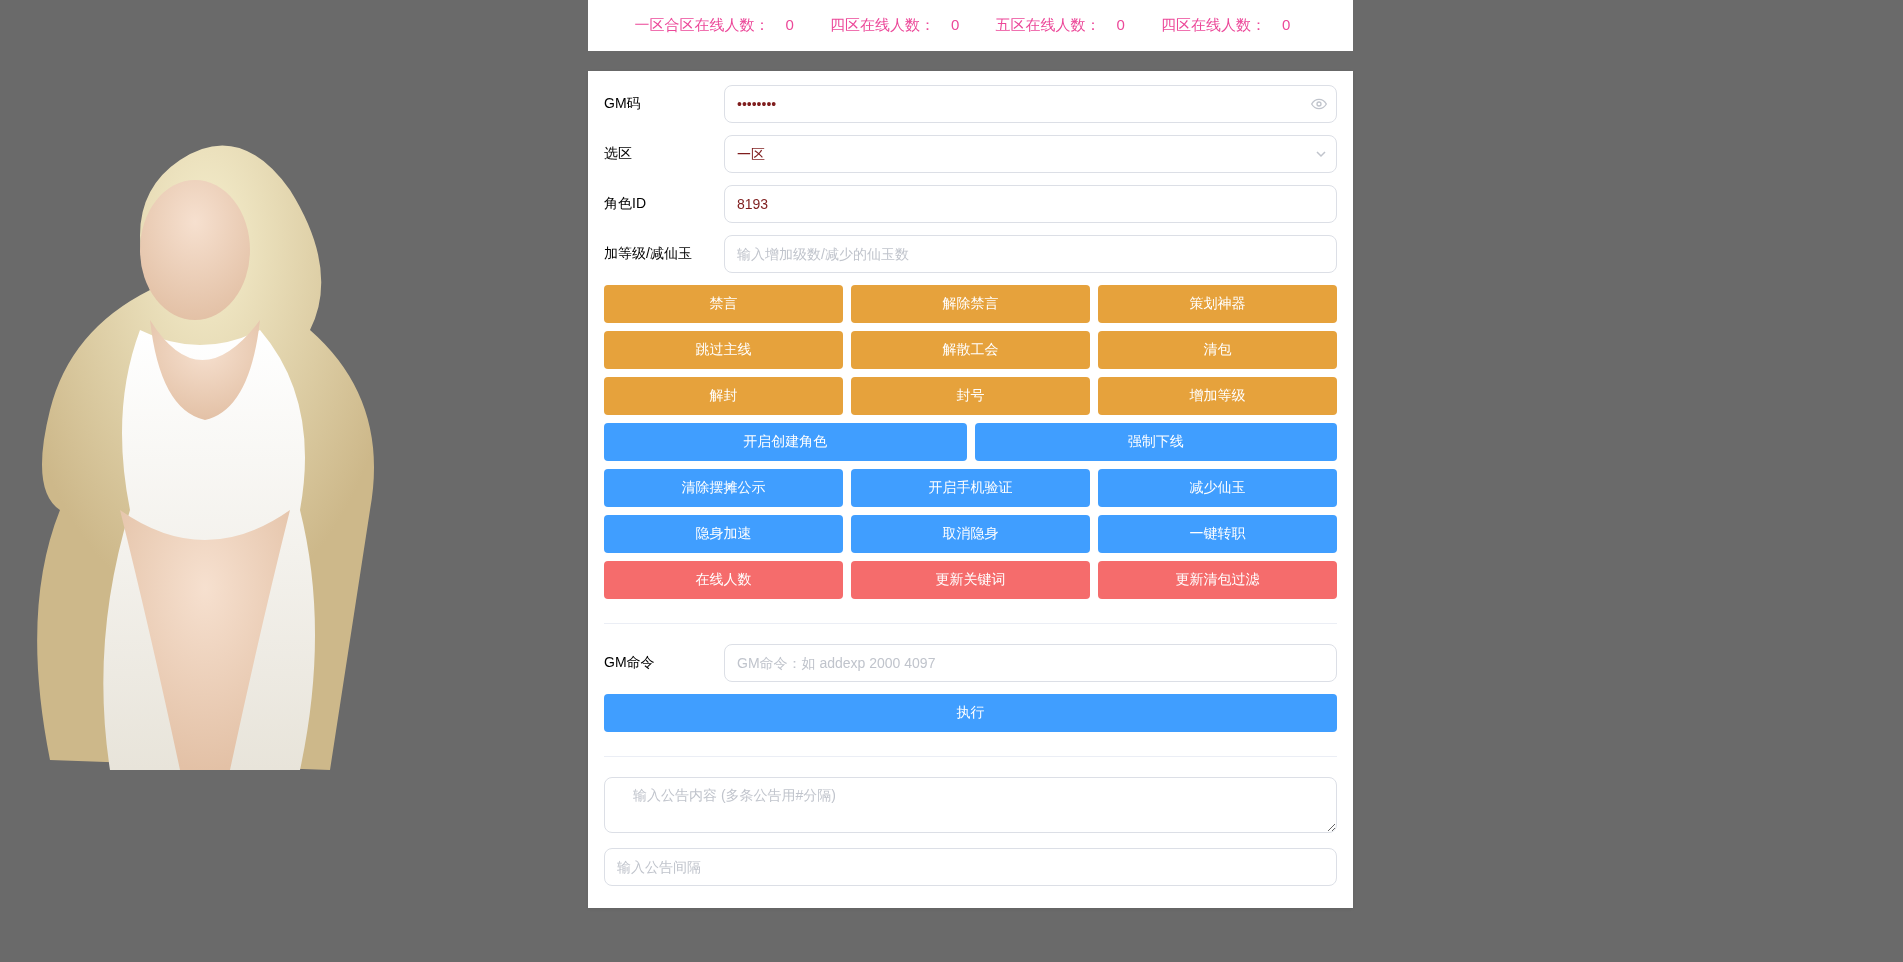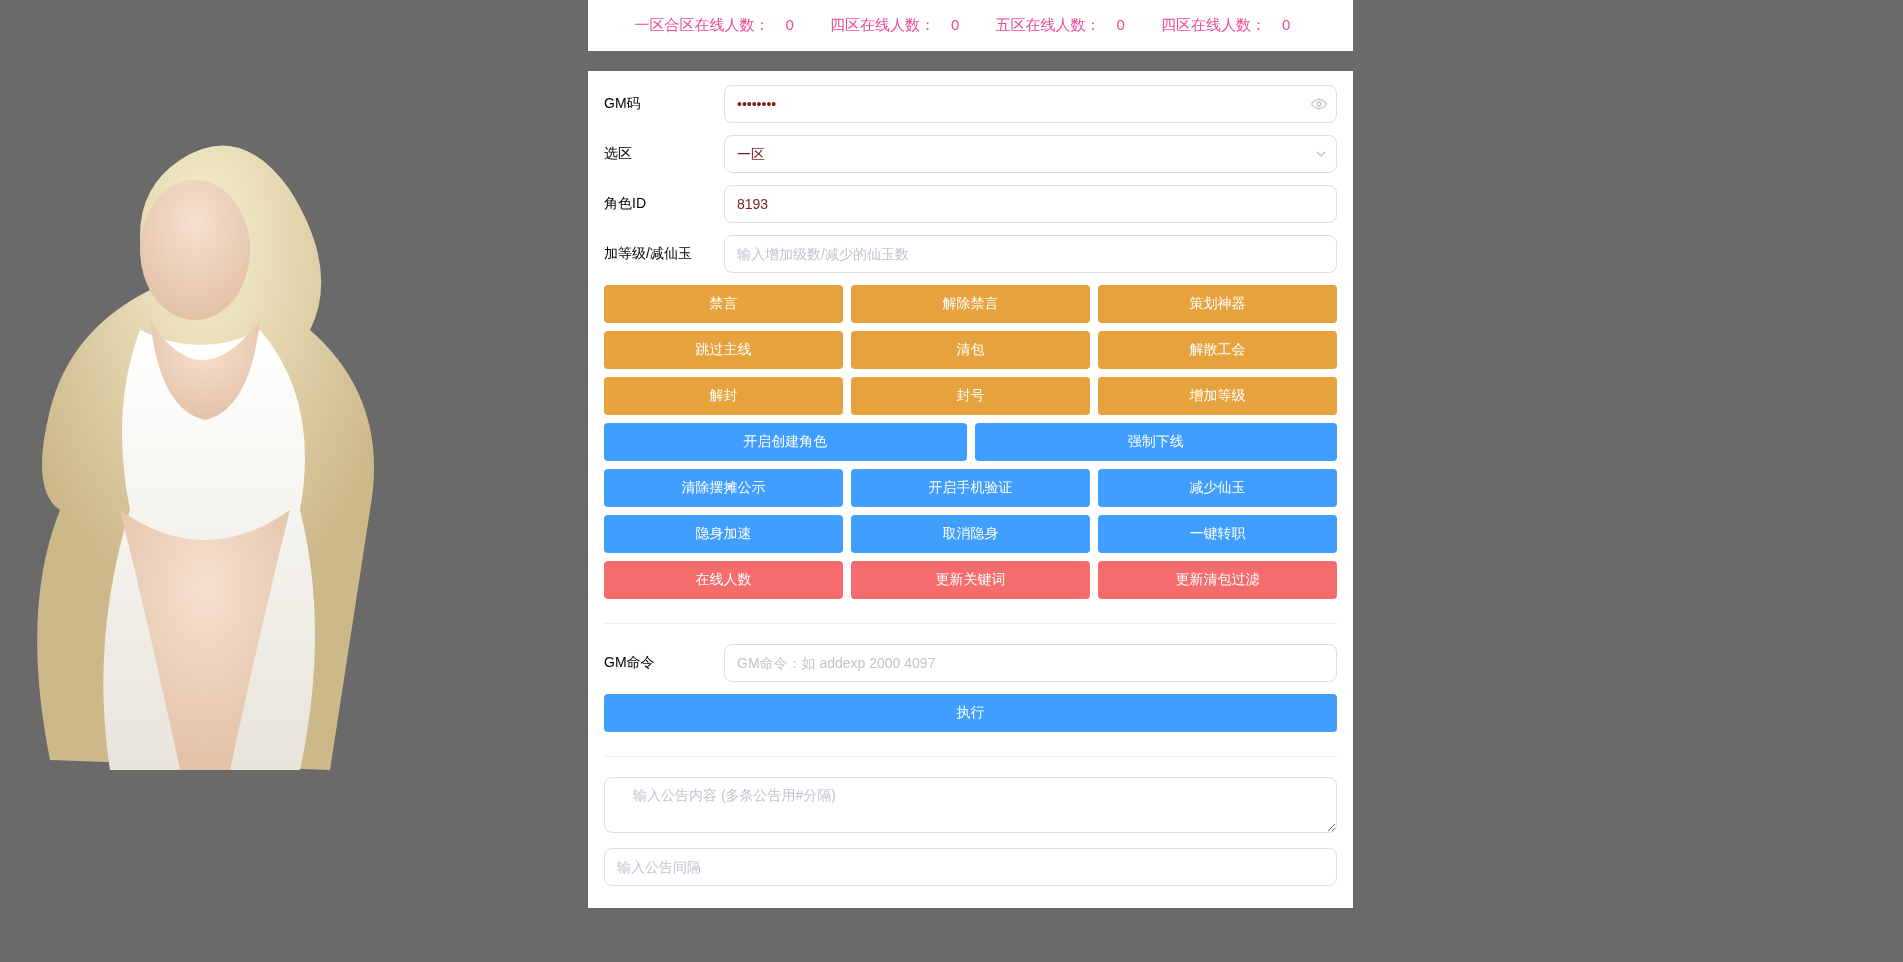--- a/index.html
+++ b/index.html
@@ -193,22 +193,22 @@
       </div>
     </div>
 
     <div class="btn-grid">
       <button class="btn btn-orange">禁言</button>
       <button class="btn btn-orange">解除禁言</button>
       <button class="btn btn-orange">策划神器</button>
     </div>
     <div class="btn-grid">
       <button class="btn btn-orange">跳过主线</button>
+      <button class="btn btn-orange">解散工会</button>
       <button class="btn btn-orange">清包</button>
-      <button class="btn btn-orange">解散工会</button>
     </div>
     <div class="btn-grid">
       <button class="btn btn-orange">解封</button>
       <button class="btn btn-orange">封号</button>
       <button class="btn btn-orange">增加等级</button>
     </div>
 
     <div class="btn-grid">
       <button class="btn btn-blue">开启创建角色</button>
       <button class="btn btn-blue">强制下线</button>

